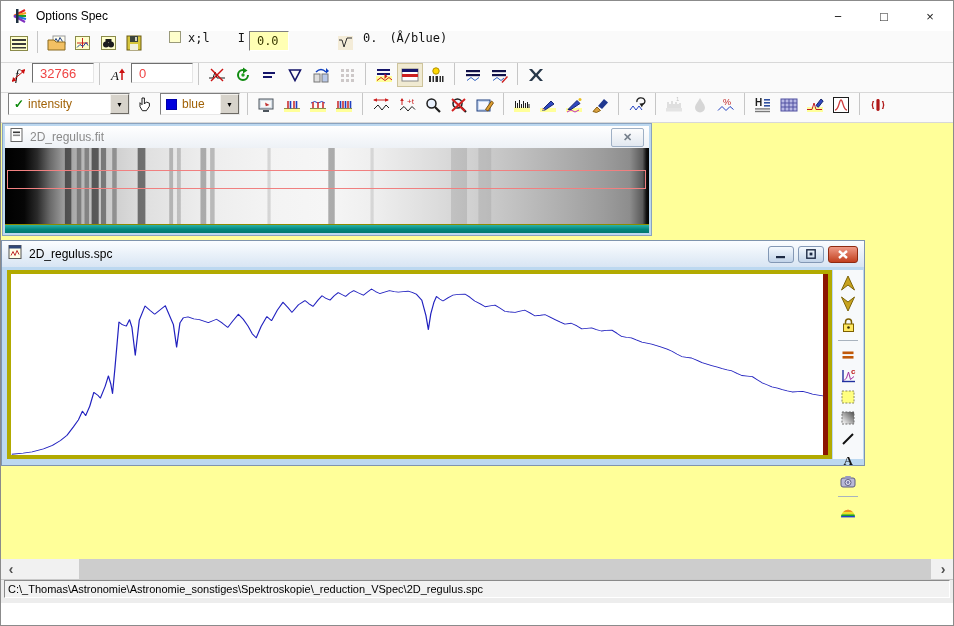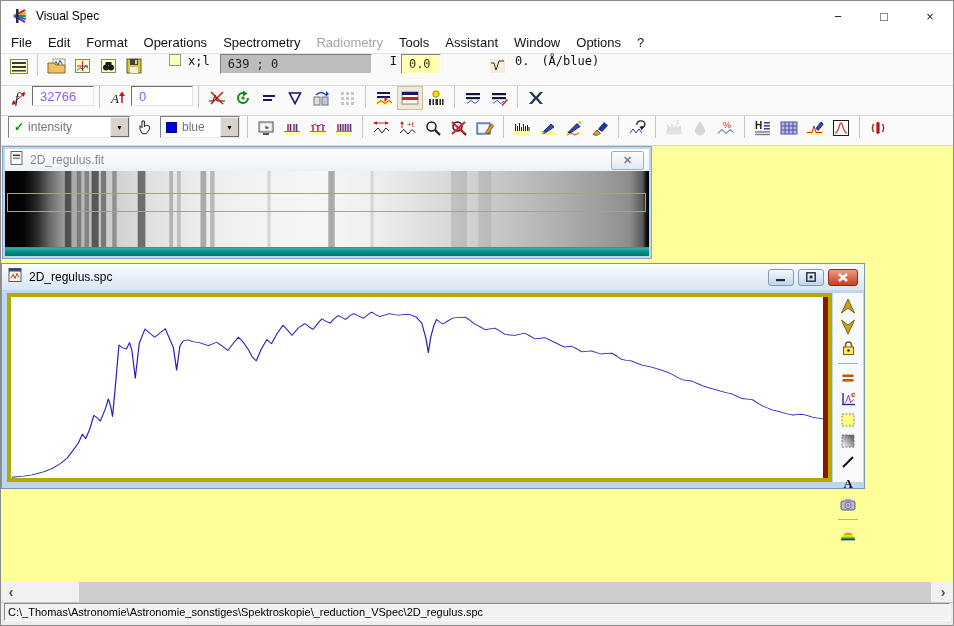--- a/index.html
+++ b/index.html
@@ -24,26 +24,26 @@
   #toolbar3{height:30px;}
   .tbtn{width:26px;height:24px;display:flex;align-items:center;justify-content:center;flex:0 0 auto;}
   .tbtn.selected{background:#f0ead2;border:1px solid #cdc39b;box-sizing:border-box;}
   .tbtn.disabled{opacity:.5;filter:grayscale(.8);}
   .tsep{width:1px;height:22px;background:#c6c6c6;margin:0 5px;flex:0 0 auto;}
   .tgap{flex:0 0 auto;}
   .tlabel{font-family:"DejaVu Sans Mono",monospace;font-size:12px;color:#111;margin:0 4px;white-space:pre;}
   .tfield{height:20px;display:flex;align-items:center;font-family:"DejaVu Sans Mono",monospace;font-size:12px;padding:0 7px;box-sizing:border-box;flex:0 0 auto;white-space:pre;}
   .tfield.gray{background:#bdbdbd;border:1px solid;border-color:#7f7f7f #ffffff #ffffff #7f7f7f;color:#1d1d1d;}
   .tfield.yellow{background:#ffffb4;border:1px solid;border-color:#7f7f7f #ffffff #ffffff #7f7f7f;color:#3a3a00;}
-  .tfield.white{background:#ffffff;border:1px solid;border-color:#6f6f6f #e6e6e6 #e6e6e6 #6f6f6f;font-family:"Liberation Sans",sans-serif;font-size:13px;color:#8b5cf6;}
+  .tfield.white{background:#ffffff;border:1px solid;border-color:#6f6f6f #e6e6e6 #e6e6e6 #6f6f6f;font-family:"Liberation Sans",sans-serif;font-size:13px;color:#ef4444;}
   .mini-check{width:10px;height:10px;background:#ffffcc;border:1px solid #9a9a7a;margin:0 3px 0 2px;flex:0 0 auto;}
   .dropdown{height:22px;background:#ffffff;border:1px solid;border-color:#7f7f7f #e8e8e8 #e8e8e8 #7f7f7f;display:flex;align-items:center;font-size:12px;padding-left:5px;box-sizing:border-box;flex:0 0 auto;margin:0 2px;}
   .dd-check{color:#0c8a0c;font-size:12px;margin-right:4px;font-weight:bold;}
   .dd-swatch{width:9px;height:9px;border:1px solid #0000aa;margin-right:5px;flex:0 0 auto;}
-  .dd-text{color:#737373;}
+  .dd-text{color:#a16207;}
   .dd-arrow{width:17px;height:18px;margin-left:auto;background:#d7d3cb;border:1px solid;border-color:#f4f2ee #6d6a64 #6d6a64 #f4f2ee;display:flex;align-items:center;justify-content:center;font-size:7px;color:#000;}
 
   
   .workspace{position:relative;height:436px;background:#ffff99;overflow:hidden;padding-left:8px;}
 
   
   .fit-window{position:absolute;left:2px;top:1px;width:648px;height:111px;border:2px solid #bcd8f0;outline:1px solid #8ba3bf;background:#fff;display:flex;flex-direction:column;box-sizing:border-box;}
   .fit-titlebar{height:22px;flex:0 0 auto;background:linear-gradient(#ffffff,#edf1f6);display:flex;align-items:center;padding:0 5px;}
   .fit-title{color:#8a8a8a;font-size:12px;margin-left:6px;}
   .fit-close{margin-left:auto;width:31px;height:17px;background:linear-gradient(#fdfdfd,#e2e8f0);border:1px solid #9fb0c5;border-radius:2px;color:#76808c;font-size:11px;font-weight:bold;display:flex;align-items:center;justify-content:center;}
@@ -87,41 +87,28 @@
     <span class="app-icon">
       <svg width="18" height="16">
         <line x1="4" y1="8" x2="15" y2="2" stroke="#e02020" stroke-width="2"></line>
         <line x1="4" y1="8" x2="16" y2="5" stroke="#f0a020" stroke-width="2"></line>
         <line x1="4" y1="8" x2="16" y2="8" stroke="#20a020" stroke-width="2"></line>
         <line x1="4" y1="8" x2="16" y2="11" stroke="#2070e0" stroke-width="2"></line>
         <line x1="4" y1="8" x2="15" y2="14" stroke="#8030c0" stroke-width="2"></line>
         <rect x="6" y="1" width="2.5" height="14" fill="#203040"></rect>
       </svg>
     </span>
-    <span class="title-text">Visual Spec</span>
+    <span class="title-text">Options Spec</span>
     <div class="win-controls">
       <div class="wc">−</div>
       <div class="wc">□</div>
       <div class="wc">×</div>
     </div>
   </div>
 
-  <div class="menubar" id="menubar">
-      <div class="menu-item">File</div>
-      <div class="menu-item">Edit</div>
-      <div class="menu-item">Format</div>
-      <div class="menu-item">Operations</div>
-      <div class="menu-item">Spectrometry</div>
-      <div class="menu-item disabled">Radiometry</div>
-      <div class="menu-item">Tools</div>
-      <div class="menu-item">Assistant</div>
-      <div class="menu-item">Window</div>
-      <div class="menu-item">Options</div>
-      <div class="menu-item">?</div>
-    </div>
 
   <div class="toolbar" id="toolbar1">
       <div class="tbtn">
         <svg width="18" height="15">
           <rect x="0.5" y="0.5" width="17" height="14" fill="#ffffcc" stroke="#8a8a4a"></rect>
           <rect x="2" y="3" width="14" height="2" fill="#3a3a3a"></rect>
           <rect x="2" y="7" width="14" height="2" fill="#3a3a3a"></rect>
           <rect x="2" y="11" width="14" height="1.5" fill="#3a3a3a"></rect>
         </svg>
       </div>
@@ -154,21 +141,20 @@
           <rect x="1" y="1" width="14" height="14" fill="#d6c63e" stroke="#6a5a10"></rect>
           <rect x="4" y="1" width="8" height="6" fill="#3c443c"></rect>
           <rect x="9" y="2" width="2" height="4" fill="#d0d0c0"></rect>
           <rect x="4" y="9" width="8" height="6" fill="#f0f0e0"></rect>
         </svg>
       </div>
       <div class="tgap" style="width: 20px;"></div>
       <span class="mini-check"></span>
       <span class="tlabel">x;l</span>
       <div class="tgap" style="width: 6px;"></div>
-      <div class="tfield gray" style="width: 152px;">639 ; 0</div>
       <div class="tgap" style="width: 14px;"></div>
       <span class="tlabel">I</span>
       <div class="tfield yellow" style="width: 40px;">0.0</div>
       <div class="tgap" style="width: 44px;"></div>
       <div class="tbtn">
         <svg width="15" height="14">
           <rect width="15" height="14" fill="#f4ecd8"></rect>
           <path d="M1 4 l3 0 l2 7 l3 -9 l5 0" fill="none" stroke="#303030"></path>
         </svg>
       </div>

